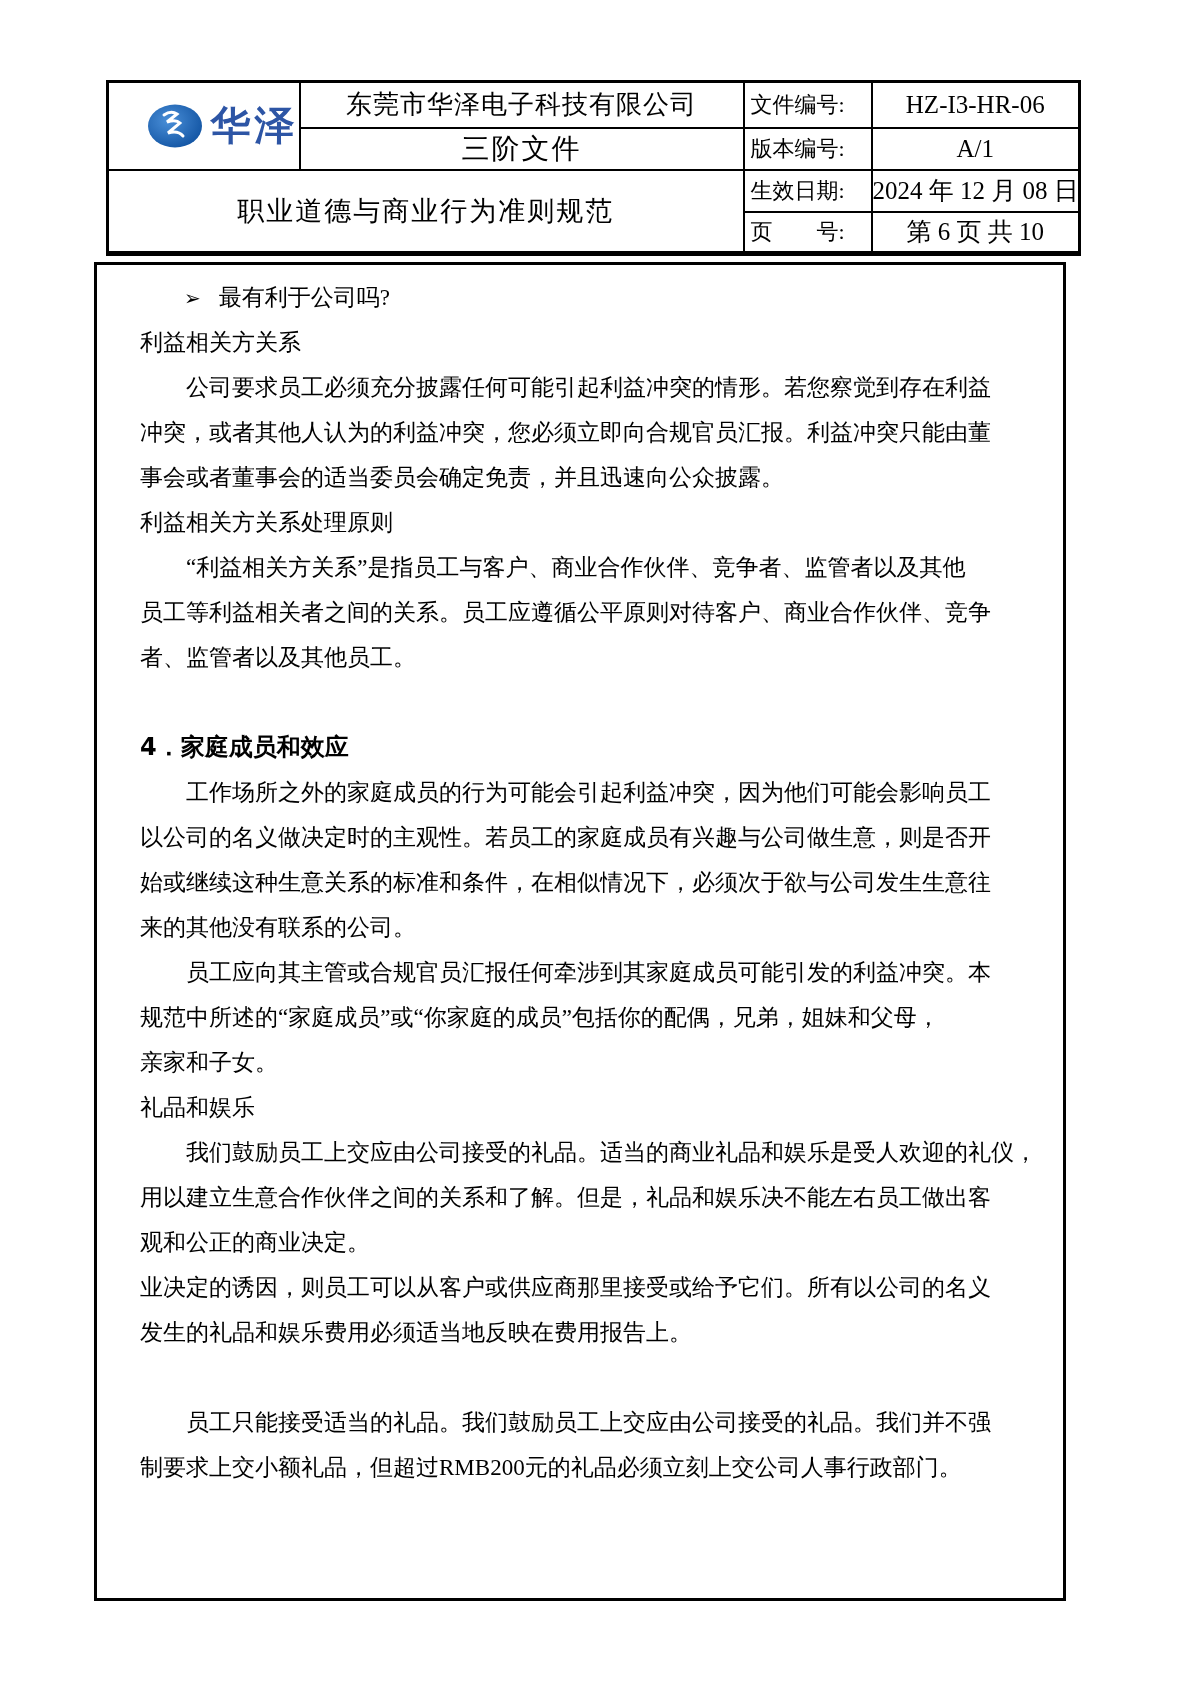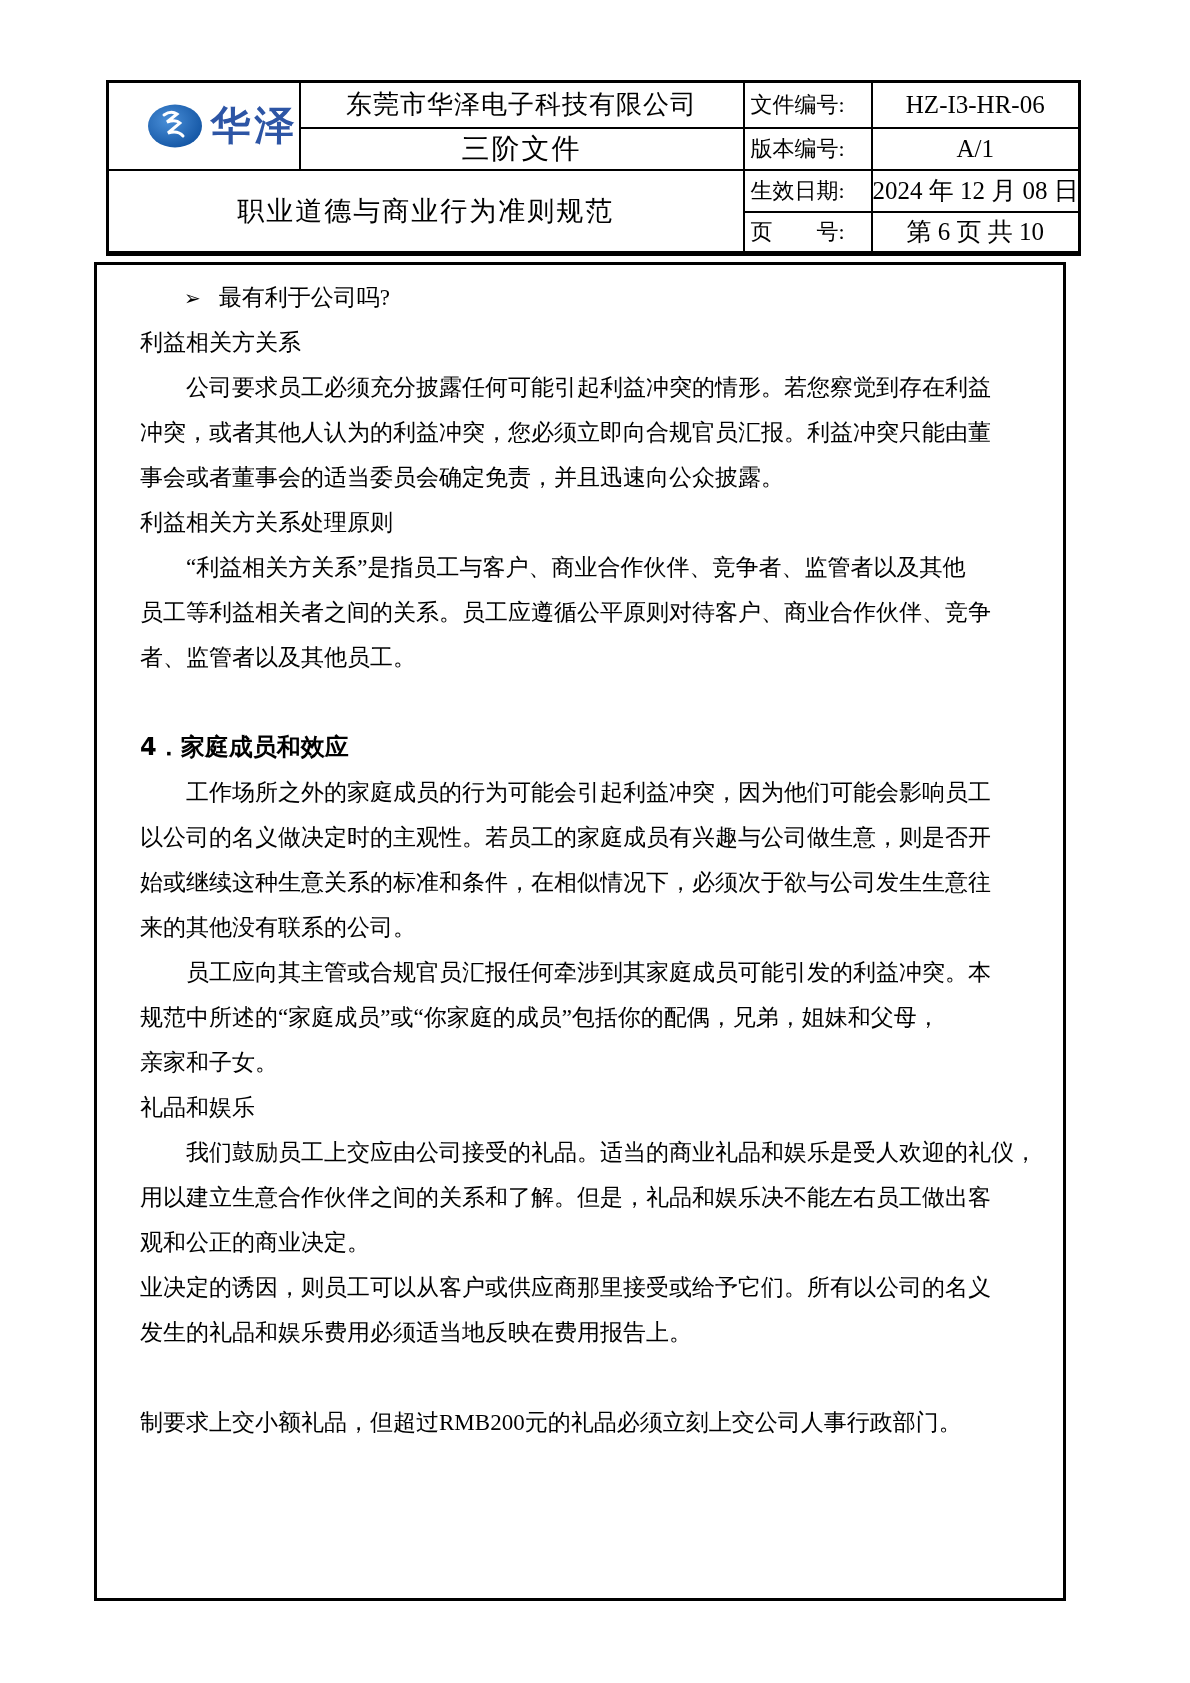--- a/index.html
+++ b/index.html
@@ -118,16 +118,17 @@
     <div class="ln first">员工应向其主管或合规官员汇报任何牵涉到其家庭成员可能引发的利益冲突。本</div>
     <div class="ln">规范中所述的“家庭成员”或“你家庭的成员”包括你的配偶，兄弟，姐妹和父母，</div>
     <div class="ln">亲家和子女。</div>
     <div class="ln">礼品和娱乐</div>
     <div class="ln first">我们鼓励员工上交应由公司接受的礼品。适当的商业礼品和娱乐是受人欢迎的礼仪，</div>
     <div class="ln">用以建立生意合作伙伴之间的关系和了解。但是，礼品和娱乐决不能左右员工做出客</div>
     <div class="ln">观和公正的商业决定。</div>
     <div class="ln">业决定的诱因，则员工可以从客户或供应商那里接受或给予它们。所有以公司的名义</div>
     <div class="ln">发生的礼品和娱乐费用必须适当地反映在费用报告上。</div>
     <div class="ln blank"></div>
+    <div class="ln first">员工只能接受适当的礼品。我们鼓励员工上交应由公司接受的礼品。我们并不强</div>
     <div class="ln">制要求上交小额礼品，但超过RMB200元的礼品必须立刻上交公司人事行政部门。</div>
   </div>
 
 </div>
 
 </body></html>

